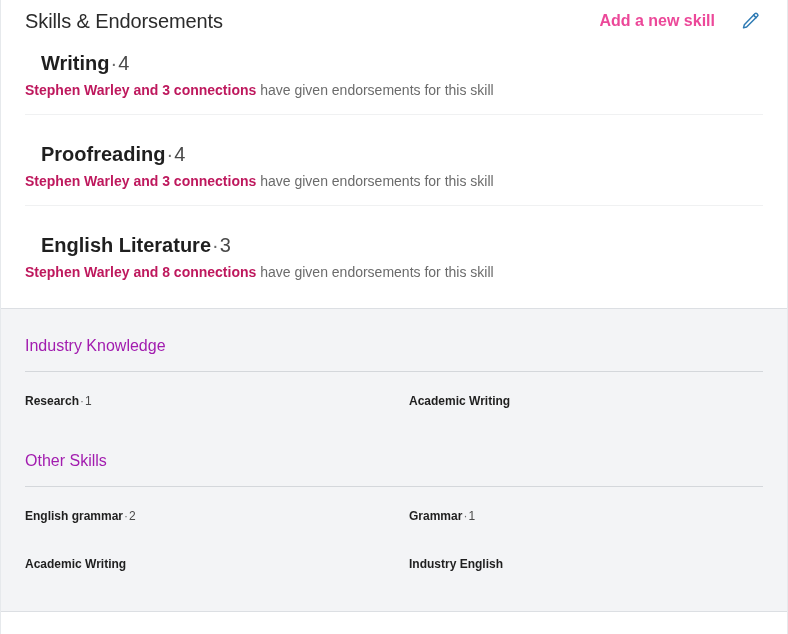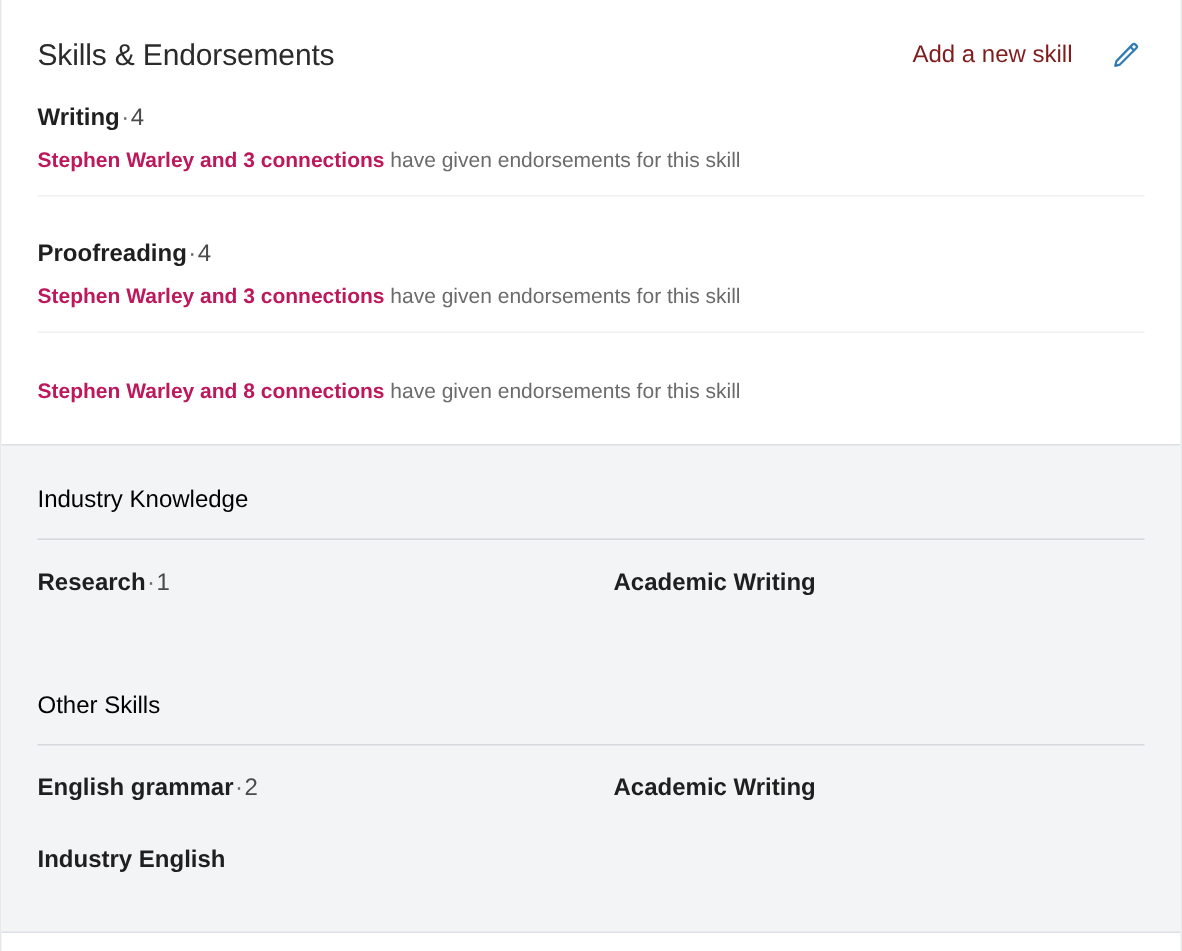--- a/index.html
+++ b/index.html
@@ -20,42 +20,42 @@
     border-left: 1px solid #e6e9ec;
     border-right: 1px solid #e6e9ec;
     overflow: hidden;
   }
 
   
   .card-header {
     display: flex;
     align-items: center;
     justify-content: space-between;
-    padding: 24px 24px 10px 24px;
+    padding: 8px 24px 10px 24px;
   }
 
   .card-title {
     font-size: 20px;
     line-height: 26px;
     font-weight: 400;
     color: #2b2b2b;
     letter-spacing: -0.1px;
   }
 
   .header-actions {
     display: flex;
     align-items: center;
     gap: 22px;
   }
 
   .add-skill-link {
     font-size: 16px;
     line-height: 20px;
-    font-weight: 400;
-    color: #7f1d1d;
+    font-weight: 700;
+    color: #ec4899;
     cursor: pointer;
     white-space: nowrap;
     text-align: right;
   }
 
   .edit-icon {
     display: flex;
     align-items: center;
     justify-content: center;
     width: 26px;
@@ -64,24 +64,25 @@
   }
 
   
   .endorsed-list { padding: 0 24px; }
 
   .endorsed-item { padding: 8px 0 14px 0; }
 
   .endorsed-item + .endorsed-item { border-top: 1px solid #f0f1f2; padding-top: 28px; }
 
   .skill-line {
-    font-size: 16px;
+    font-size: 20px;
     line-height: 22px;
     color: #1f1f1f;
     margin-bottom: 6px;
+    margin-left: 16px;
   }
 
   .skill-name { font-weight: 700; }
 
   .skill-sep { color: #6b6b6b; font-weight: 400; padding: 0 1px; }
 
   .skill-count { color: #4a4a4a; font-weight: 400; }
 
   .endorsers {
     font-size: 14px;
@@ -96,40 +97,40 @@
   .grey-zone {
     background: #f3f4f6;
     border-top: 1px solid #dcdfe3;
     border-bottom: 1px solid #dcdfe3;
     padding: 26px 0 24px 0;
     margin-top: 12px;
   }
 
   .group { padding: 0 24px; }
 
-  .group + .group { margin-top: 22px; }
+  .group + .group { }
 
   .group-label {
     font-size: 16px;
     line-height: 22px;
     font-weight: 400;
-    color: #000000;
+    color: #a21caf;
     padding-bottom: 14px;
     border-bottom: 1px solid #d4d7db;
   }
 
   .group-grid {
     display: grid;
     grid-template-columns: 384px 1fr;
     row-gap: 0;
     padding-top: 4px;
   }
 
   .group-skill {
-    font-size: 16px;
+    font-size: 12px;
     line-height: 22px;
     color: #1f1f1f;
     padding: 14px 0 12px 0;
     cursor: pointer;
   }
 </style>
 </head>
 <body>
 
 <div class="card">
@@ -161,20 +162,23 @@
     <div class="endorsed-item">
       <div class="skill-line">
         <span class="skill-name">Proofreading</span><span class="skill-sep">·</span><span class="skill-count">4</span>
       </div>
       <div class="endorsers">
         <strong>Stephen Warley and 3 connections</strong><span> have given endorsements for this skill</span>
       </div>
     </div>
 
     <div class="endorsed-item">
+      <div class="skill-line">
+        <span class="skill-name">English Literature</span><span class="skill-sep">·</span><span class="skill-count">3</span>
+      </div>
       <div class="endorsers">
         <strong>Stephen Warley and 8 connections</strong><span> have given endorsements for this skill</span>
       </div>
     </div>
 
   </div>
 
   <div class="grey-zone">
 
     <div class="group">
@@ -192,20 +196,23 @@
       </div>
     </div>
 
     <div class="group">
       <div class="group-label">Other Skills</div>
       <div class="group-grid">
         <div class="group-skill">
           <span class="skill-name">English grammar</span><span class="skill-sep">·</span><span class="skill-count">2</span>
         </div>
         <div class="group-skill">
+          <span class="skill-name">Grammar</span><span class="skill-sep">·</span><span class="skill-count">1</span>
+        </div>
+        <div class="group-skill">
           <span class="skill-name">Academic Writing</span><span class="skill-sep"></span><span class="skill-count"></span>
         </div>
         <div class="group-skill">
           <span class="skill-name">Industry English</span><span class="skill-sep"></span><span class="skill-count"></span>
         </div>
       </div>
     </div>
 
   </div>
 

